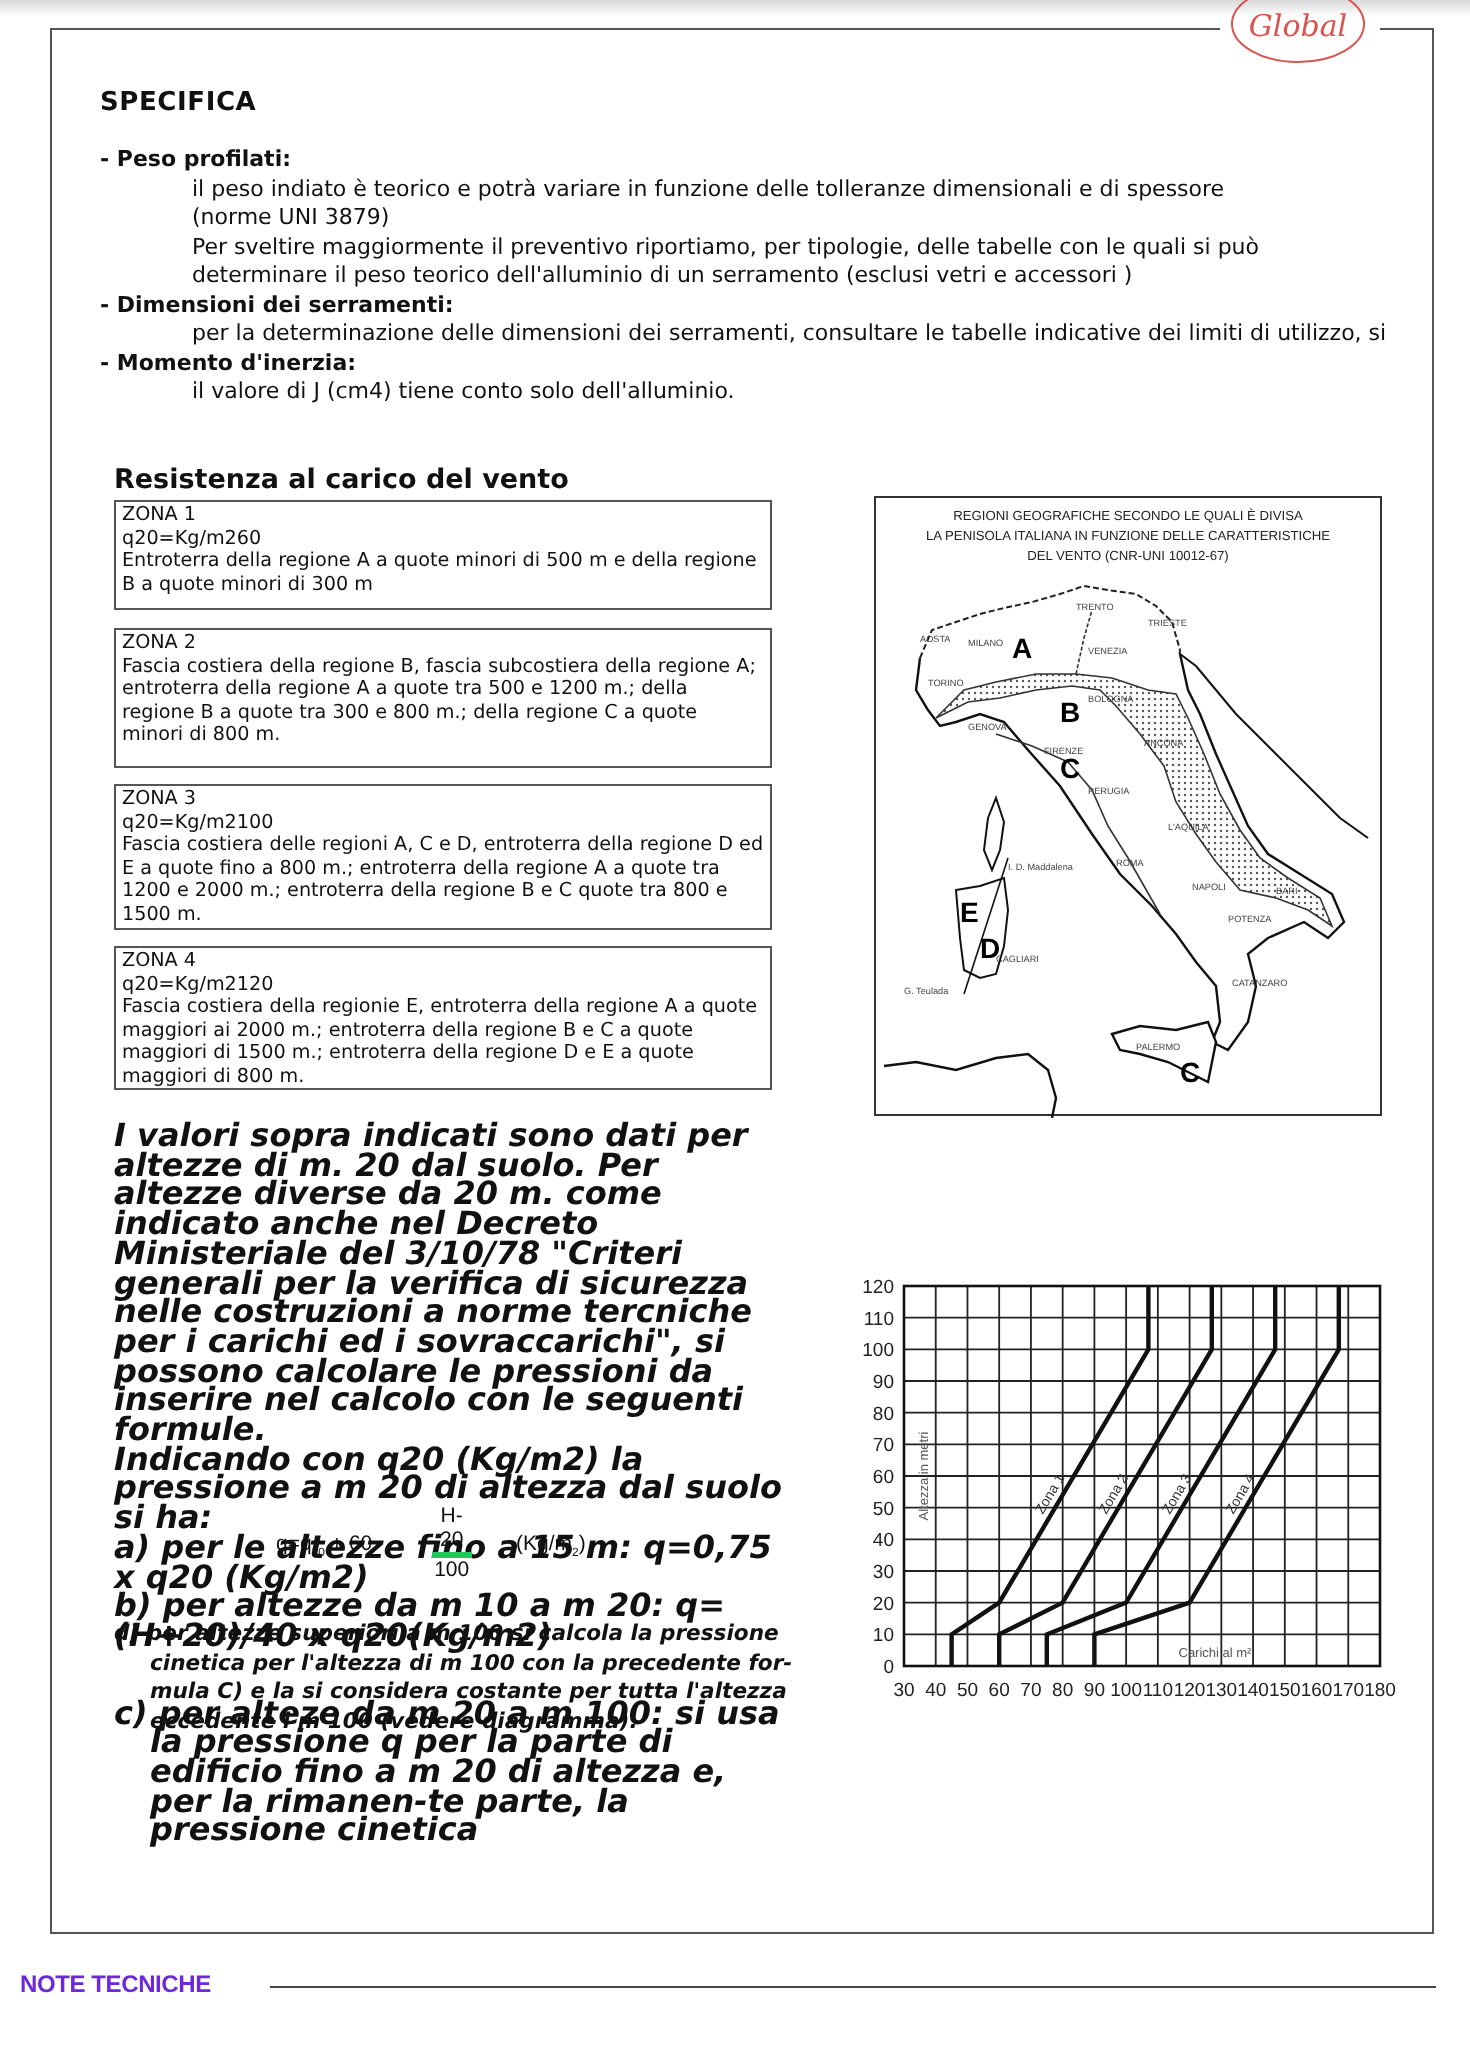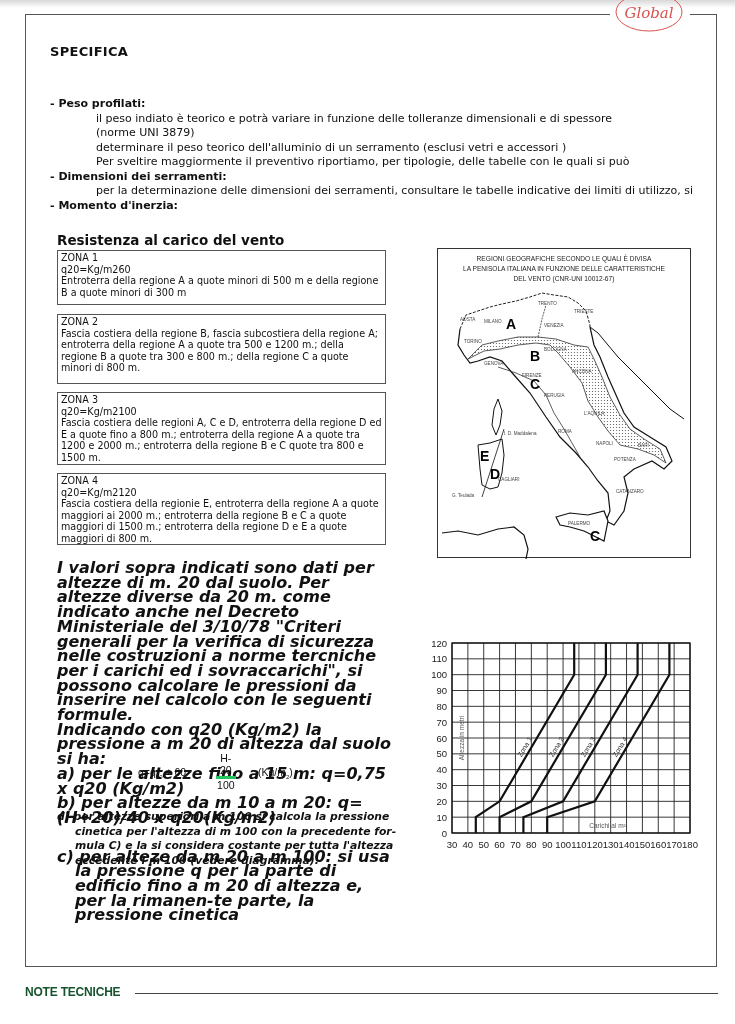--- a/index.html
+++ b/index.html
@@ -8,21 +8,21 @@
   .topshade { position: absolute; left: 0; top: 0; width: 735px; height: 8px;
               background: linear-gradient(#d8d8d8, #ffffff); }
   .frame { position: absolute; left: 25px; top: 14px; width: 690px; height: 952px;
            border: 1.5px solid #555; border-top: none; }
   .frame-top-left { position: absolute; left: 25px; top: 14px; width: 585px; height: 0; border-top: 1.5px solid #555; }
   .frame-top-right { position: absolute; left: 690px; top: 14px; width: 27px; height: 0; border-top: 1.5px solid #555; }
   .logo { position: absolute; left: 612px; top: -6px; width: 74px; height: 40px; }
   .logo svg { width: 74px; height: 40px; }
 
   .spec-title { position: absolute; left: 50px; top: 44px; font-weight: bold; font-size: 13px; letter-spacing: 0.3px; }
-  .spec { position: absolute; left: 50px; top: 73px; width: 660px; font-size: 11px; line-height: 14.5px; margin-top: 24px; }
+  .spec { position: absolute; left: 50px; top: 73px; width: 660px; font-size: 11px; line-height: 14.5px; }
   .spec .term { font-weight: bold; }
   .spec .desc { padding-left: 46px; }
 
   .wind-title { position: absolute; left: 57px; top: 232px; font-weight: bold; font-size: 13.5px; }
   .zone-box { position: absolute; left: 57px; width: 329px; border: 1.3px solid #555;
               box-sizing: border-box; padding: 1px 3px; font-size: 9.6px; line-height: 11.6px; background: #fff; }
 
   .map { position: absolute; left: 437px; top: 248px; width: 254px; height: 310px;
          border: 1.2px solid #333; box-sizing: border-box; background: #fff; }
   .map-title { position: absolute; left: 0; top: 5px; width: 100%; text-align: center;
@@ -32,21 +32,21 @@
   .notes { position: absolute; left: 57px; top: 561px; width: 340px; font-size: 16px; line-height: 14.7px;
            font-weight: bold; font-style: italic; }
   .notes .ind { padding-left: 18px; text-indent: -18px; margin-top: 24px; }
   .formula { position: absolute; left: 138px; top: 766px; font-size: 10.5px; font-family: "Liberation Sans", sans-serif; }
   .formula .frac { position: absolute; top: -14px; left: 78px; text-align: center; }
   .notes-d { position: absolute; left: 57px; top: 810px; width: 340px; font-size: 10.8px; line-height: 14.7px;
              font-weight: bold; font-style: italic; padding-left: 18px; text-indent: -18px; }
 
   .chart { position: absolute; left: 425px; top: 635px; width: 280px; height: 222px; }
 
-  .footer-label { position: absolute; left: 25px; top: 985px; color: #14532d; font-weight: bold;
+  .footer-label { position: absolute; left: 10px; top: 985px; color: #6d28d9; font-weight: bold;
                   font-size: 12px; font-family: "Liberation Sans", sans-serif; letter-spacing: -0.2px; }
   .footer-line { position: absolute; left: 135px; top: 993px; width: 583px; height: 0; border-top: 1.3px solid #444; }
 </style>
 </head>
 <body>
 
 <div class="topshade"></div>
 <div class="frame"></div>
 <div class="frame-top-left"></div>
 <div class="frame-top-right"></div>
@@ -59,29 +59,30 @@
 </div>
 
 <div class="spec-title">SPECIFICA</div>
 <div class="spec">
   <div>
     <div class="term">- Peso profilati:</div>
     <div class="desc">il peso indiato è teorico e potrà variare in funzione delle tolleranze dimensionali e di spessore</div>
     <div class="desc">(norme UNI 3879)</div>
   </div>
   <div>
+    <div class="desc">Per  sveltire maggiormente il preventivo riportiamo, per tipologie, delle tabelle con le quali si può</div>
     <div class="desc">determinare il peso teorico dell'alluminio di un serramento (esclusi vetri e accessori )</div>
-    <div class="desc">Per  sveltire maggiormente il preventivo riportiamo, per tipologie, delle tabelle con le quali si può</div>
   </div>
   <div>
     <div class="term">- Dimensioni dei serramenti:</div>
     <div class="desc">per la determinazione delle dimensioni dei serramenti, consultare le tabelle indicative dei limiti di utilizzo, si</div>
   </div>
   <div>
     <div class="term">- Momento d'inerzia:</div>
+    <div class="desc"> il valore di J (cm4) tiene conto solo dell'alluminio.</div>
   </div>
 </div>
 
 <div class="wind-title">Resistenza al carico del vento</div>
 
 <div class="zone-box" style="top:250px;height:55px;">
   <div>ZONA 1</div>
   <div>q20=Kg/m260</div>
   <div>Entroterra della regione A a quote minori di 500 m e della regione B a quote minori di 300 m</div>
 </div>

